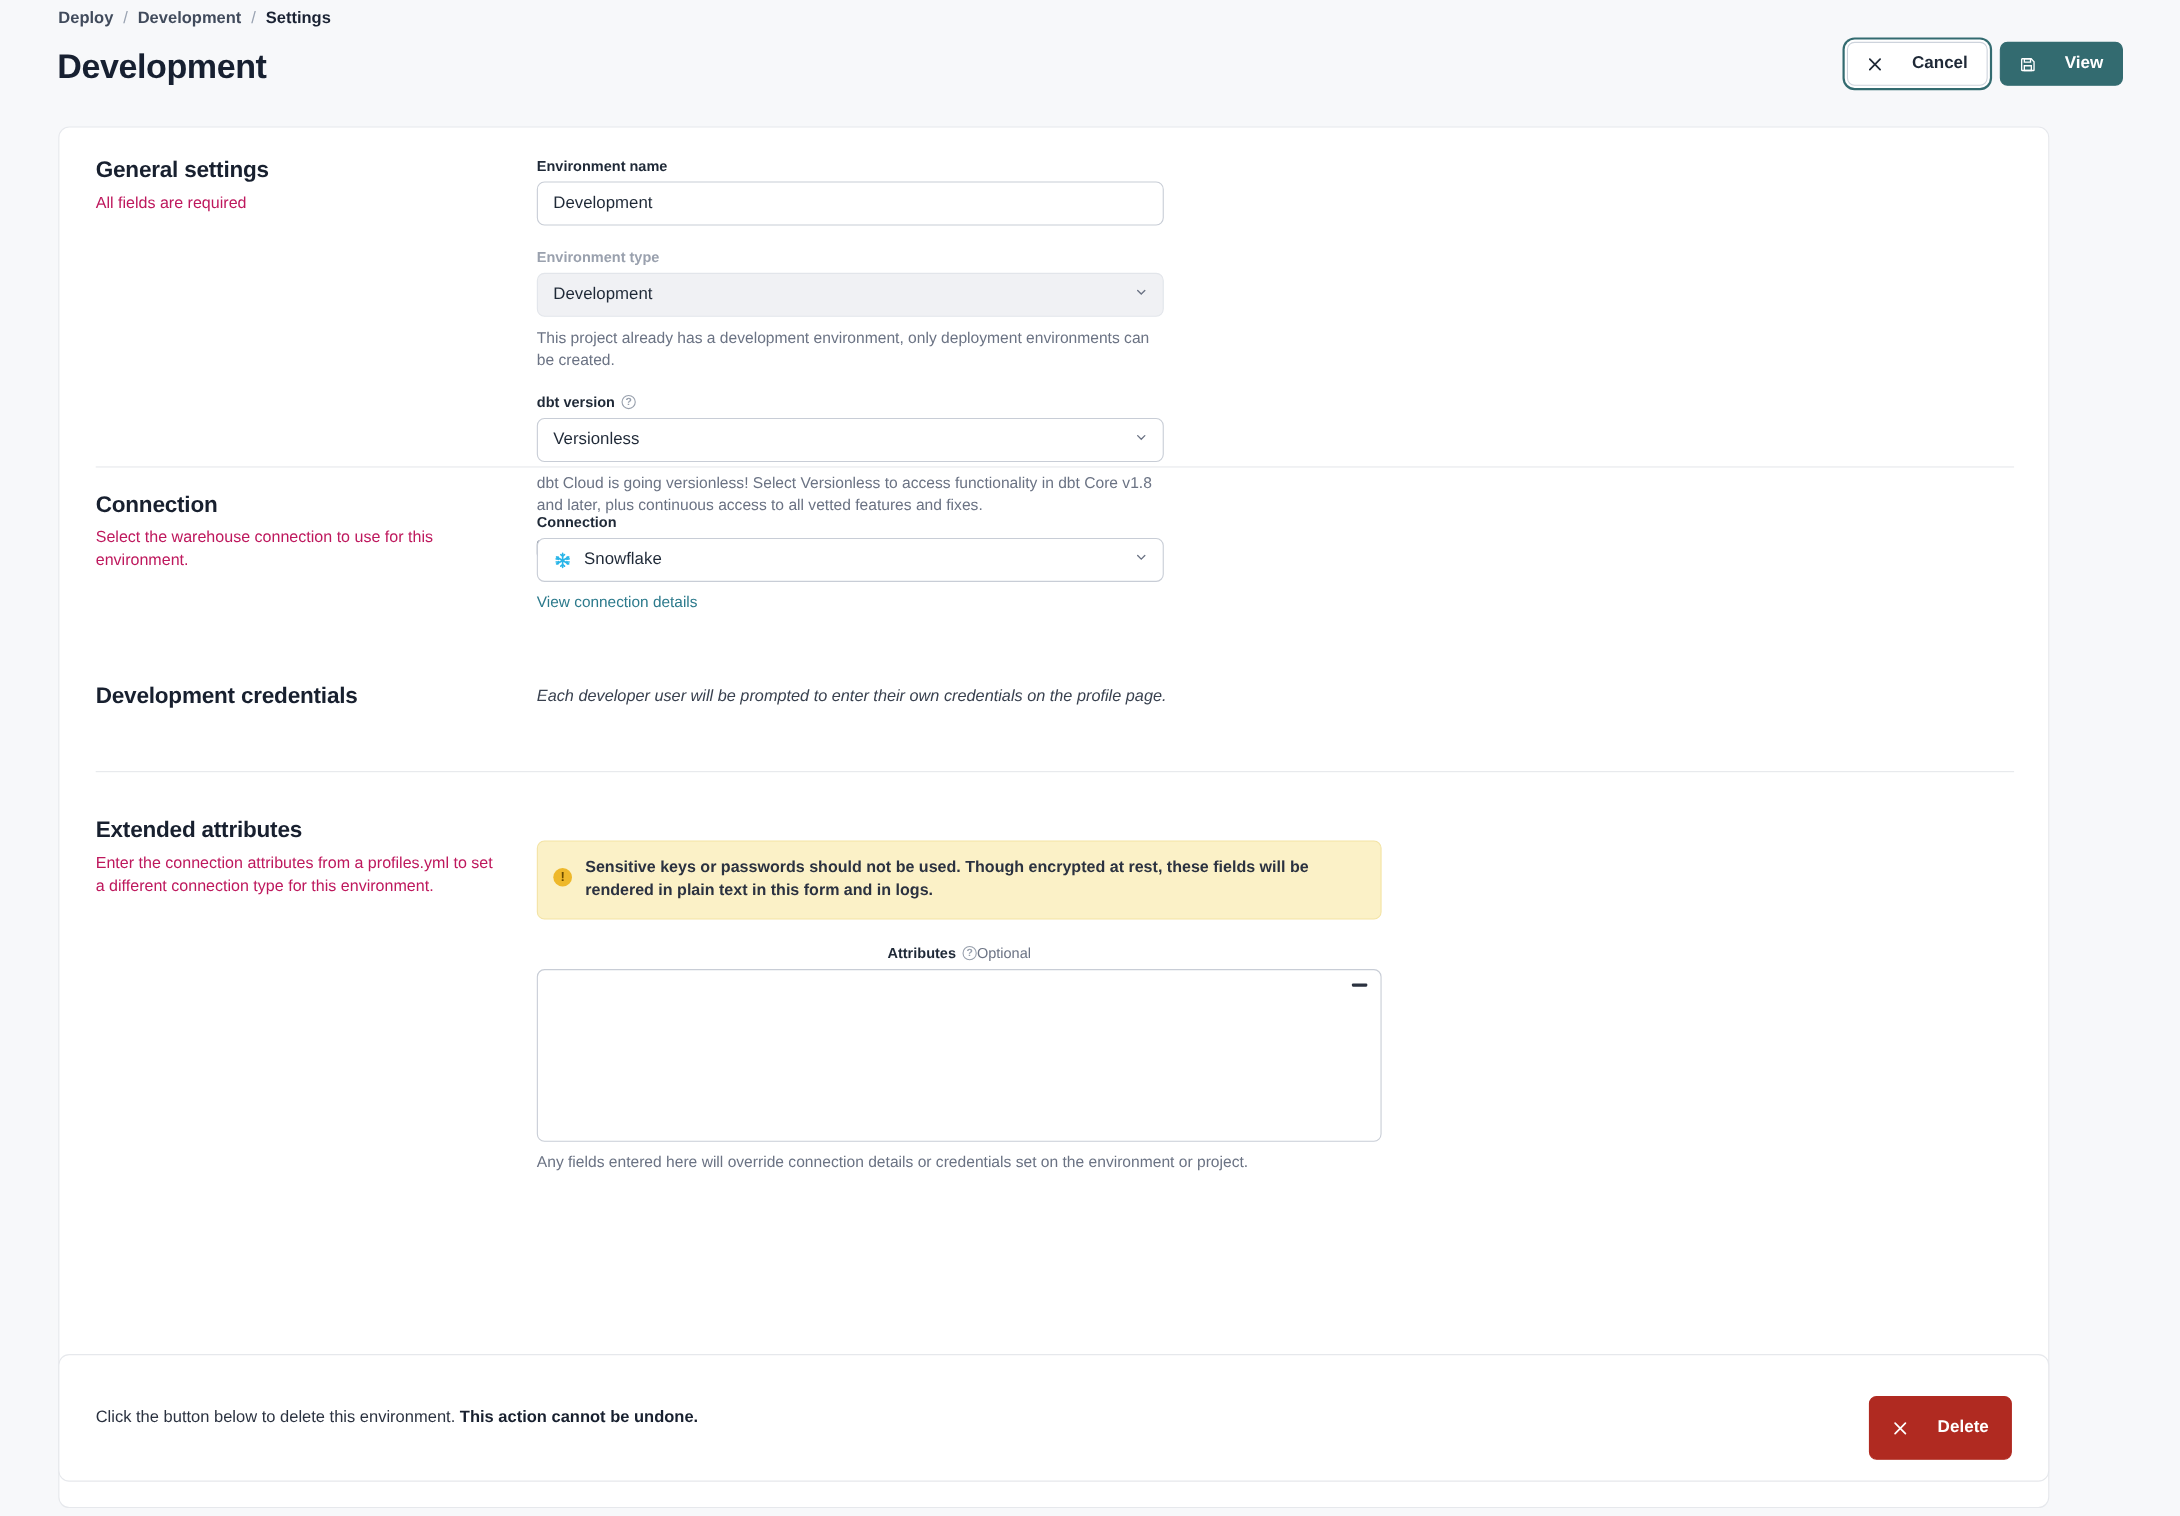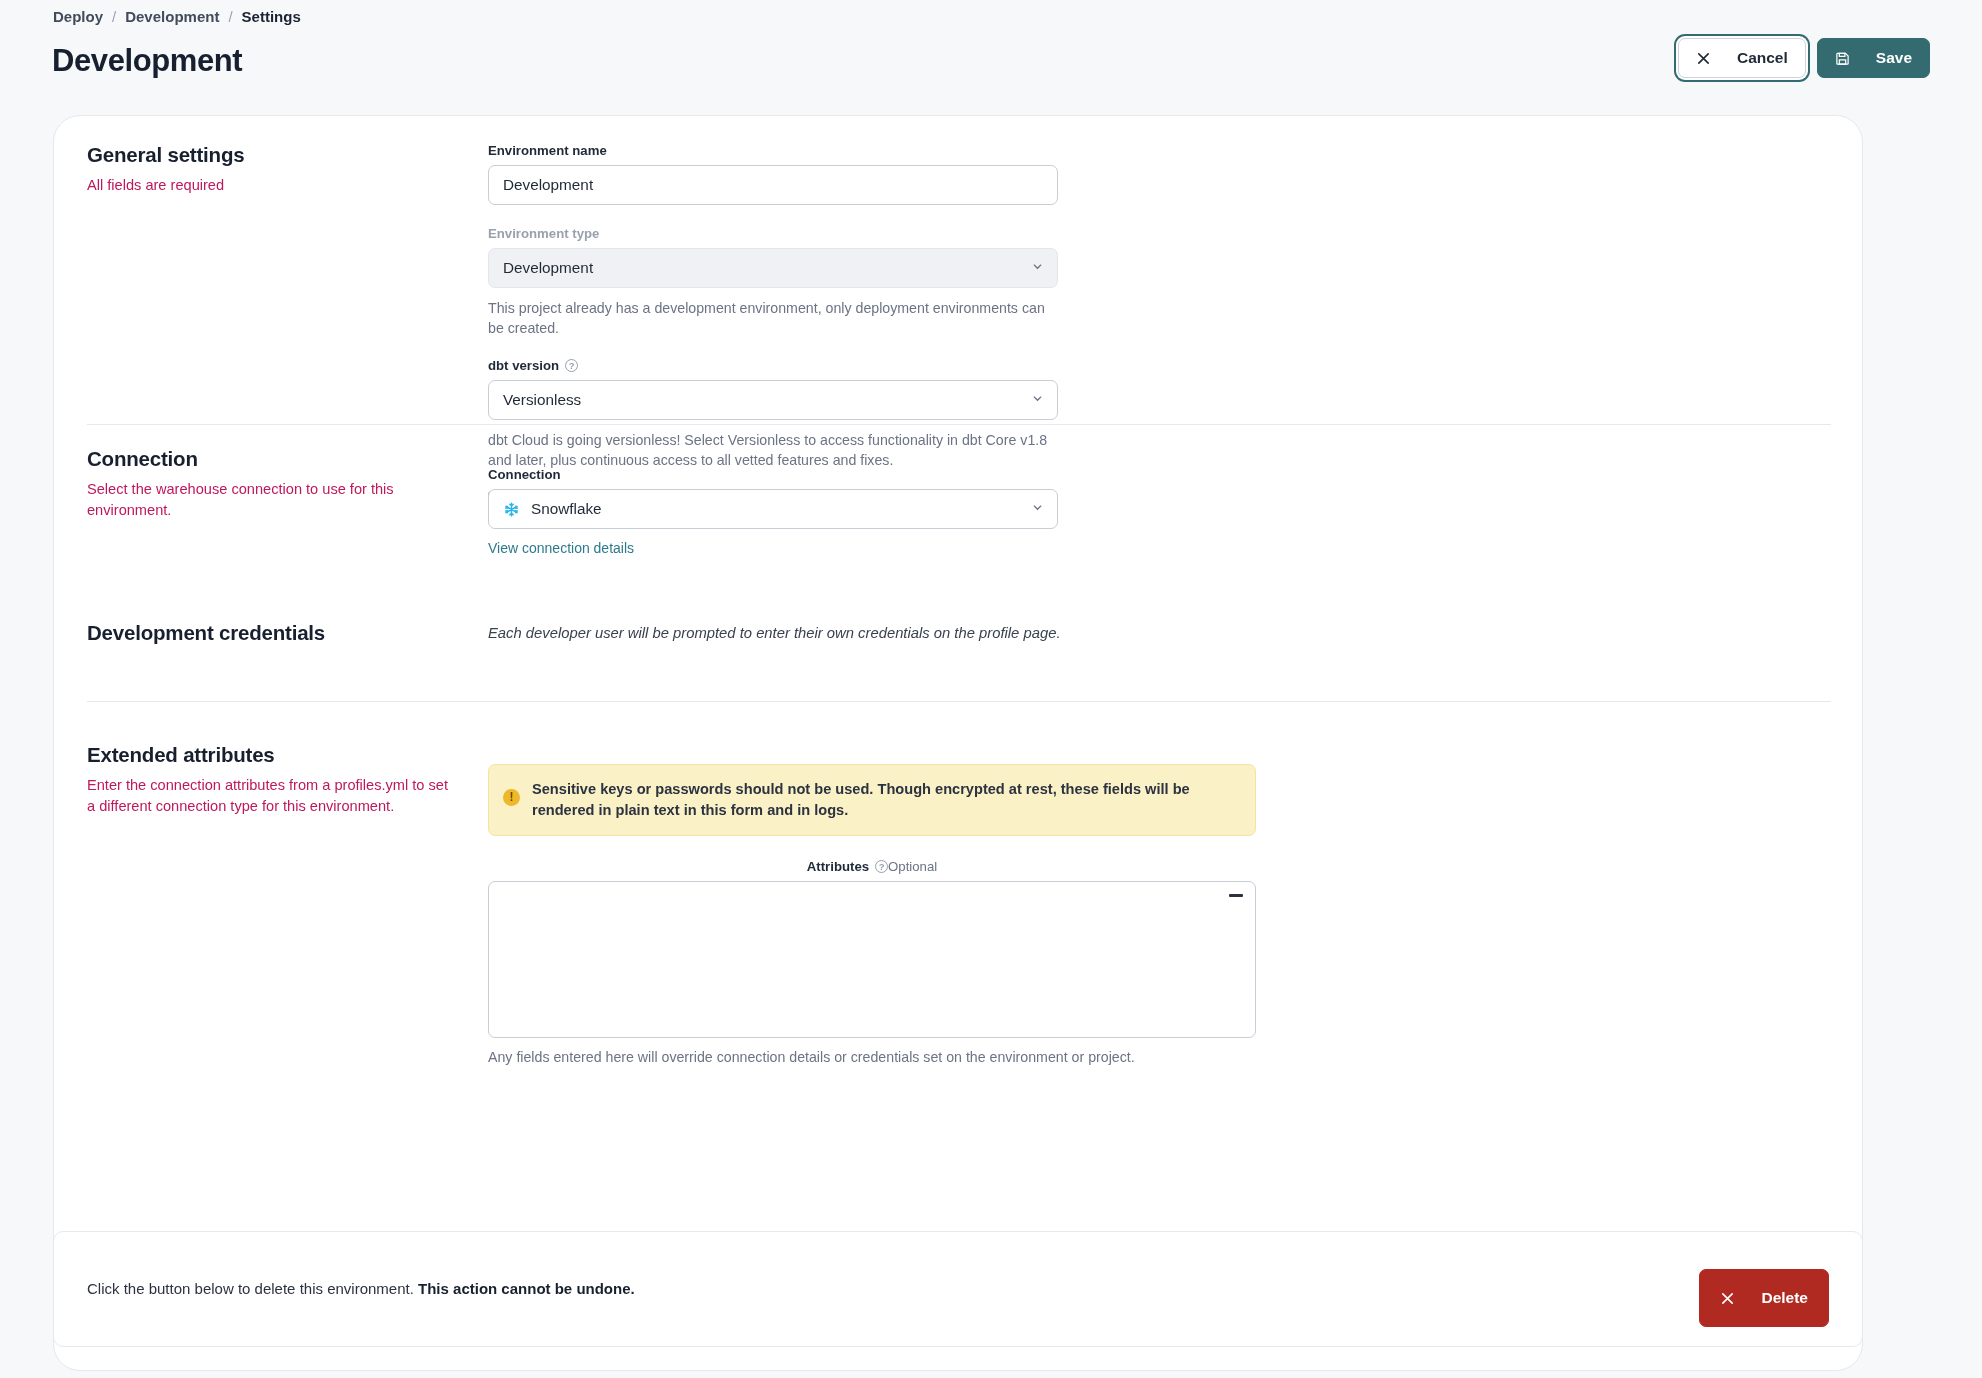--- a/index.html
+++ b/index.html
@@ -51,21 +51,21 @@
   }
   .icon { display: inline-flex; align-items: center; justify-content: center; }
 
   
   .card {
     position: absolute;
     background: #ffffff;
     border: 1px solid #e6e8ec;
     border-radius: 10px;
   }
-  #main-card { left: 53px; top: 115px; width: 1810px; height: 1256px; border-radius: 27px; }
+  #main-card { left: 53px; top: 115px; width: 1810px; height: 1256px; }
   #danger-card { left: 53px; top: 1231px; width: 1810px; height: 116px; }
 
   .section { position: absolute; }
   .section-title { font-size: 20.5px; font-weight: 700; color: #18202f; letter-spacing: -0.2px; }
   .section-desc { margin-top: 8px; font-size: 14.6px; color: #be185d; line-height: 1.42; }
 
   .divider {
     position: absolute; left: 33px; width: 1744px; height: 1px; background: #e6e8ec;
   }
 
@@ -167,21 +167,21 @@
       <span>Cancel</span>
     </div>
     <div class="btn btn-save">
       <span class="icon">
         <svg width="15" height="15" viewBox="0 0 16 16" fill="none" stroke="#ffffff" stroke-width="1.3">
           <path d="M2 2.6h9.2L14 5.4V13.4a.6.6 0 0 1-.6.6H2.6a.6.6 0 0 1-.6-.6V3.2a.6.6 0 0 1 .6-.6z"></path>
           <path d="M4.6 2.6h6v3.2h-6z"></path>
           <path d="M4.6 9.4h6.8v4.6H4.6z"></path>
         </svg>
       </span>
-      <span>Save</span>
+      <span>View</span>
     </div>
   </div>
 
   <div class="card" id="main-card">
 
     <div class="section" style="left:33px; top:27px; width:390px;">
       <div class="section-title">General settings</div>
       <div class="section-desc">All fields are required</div>
     </div>
 

